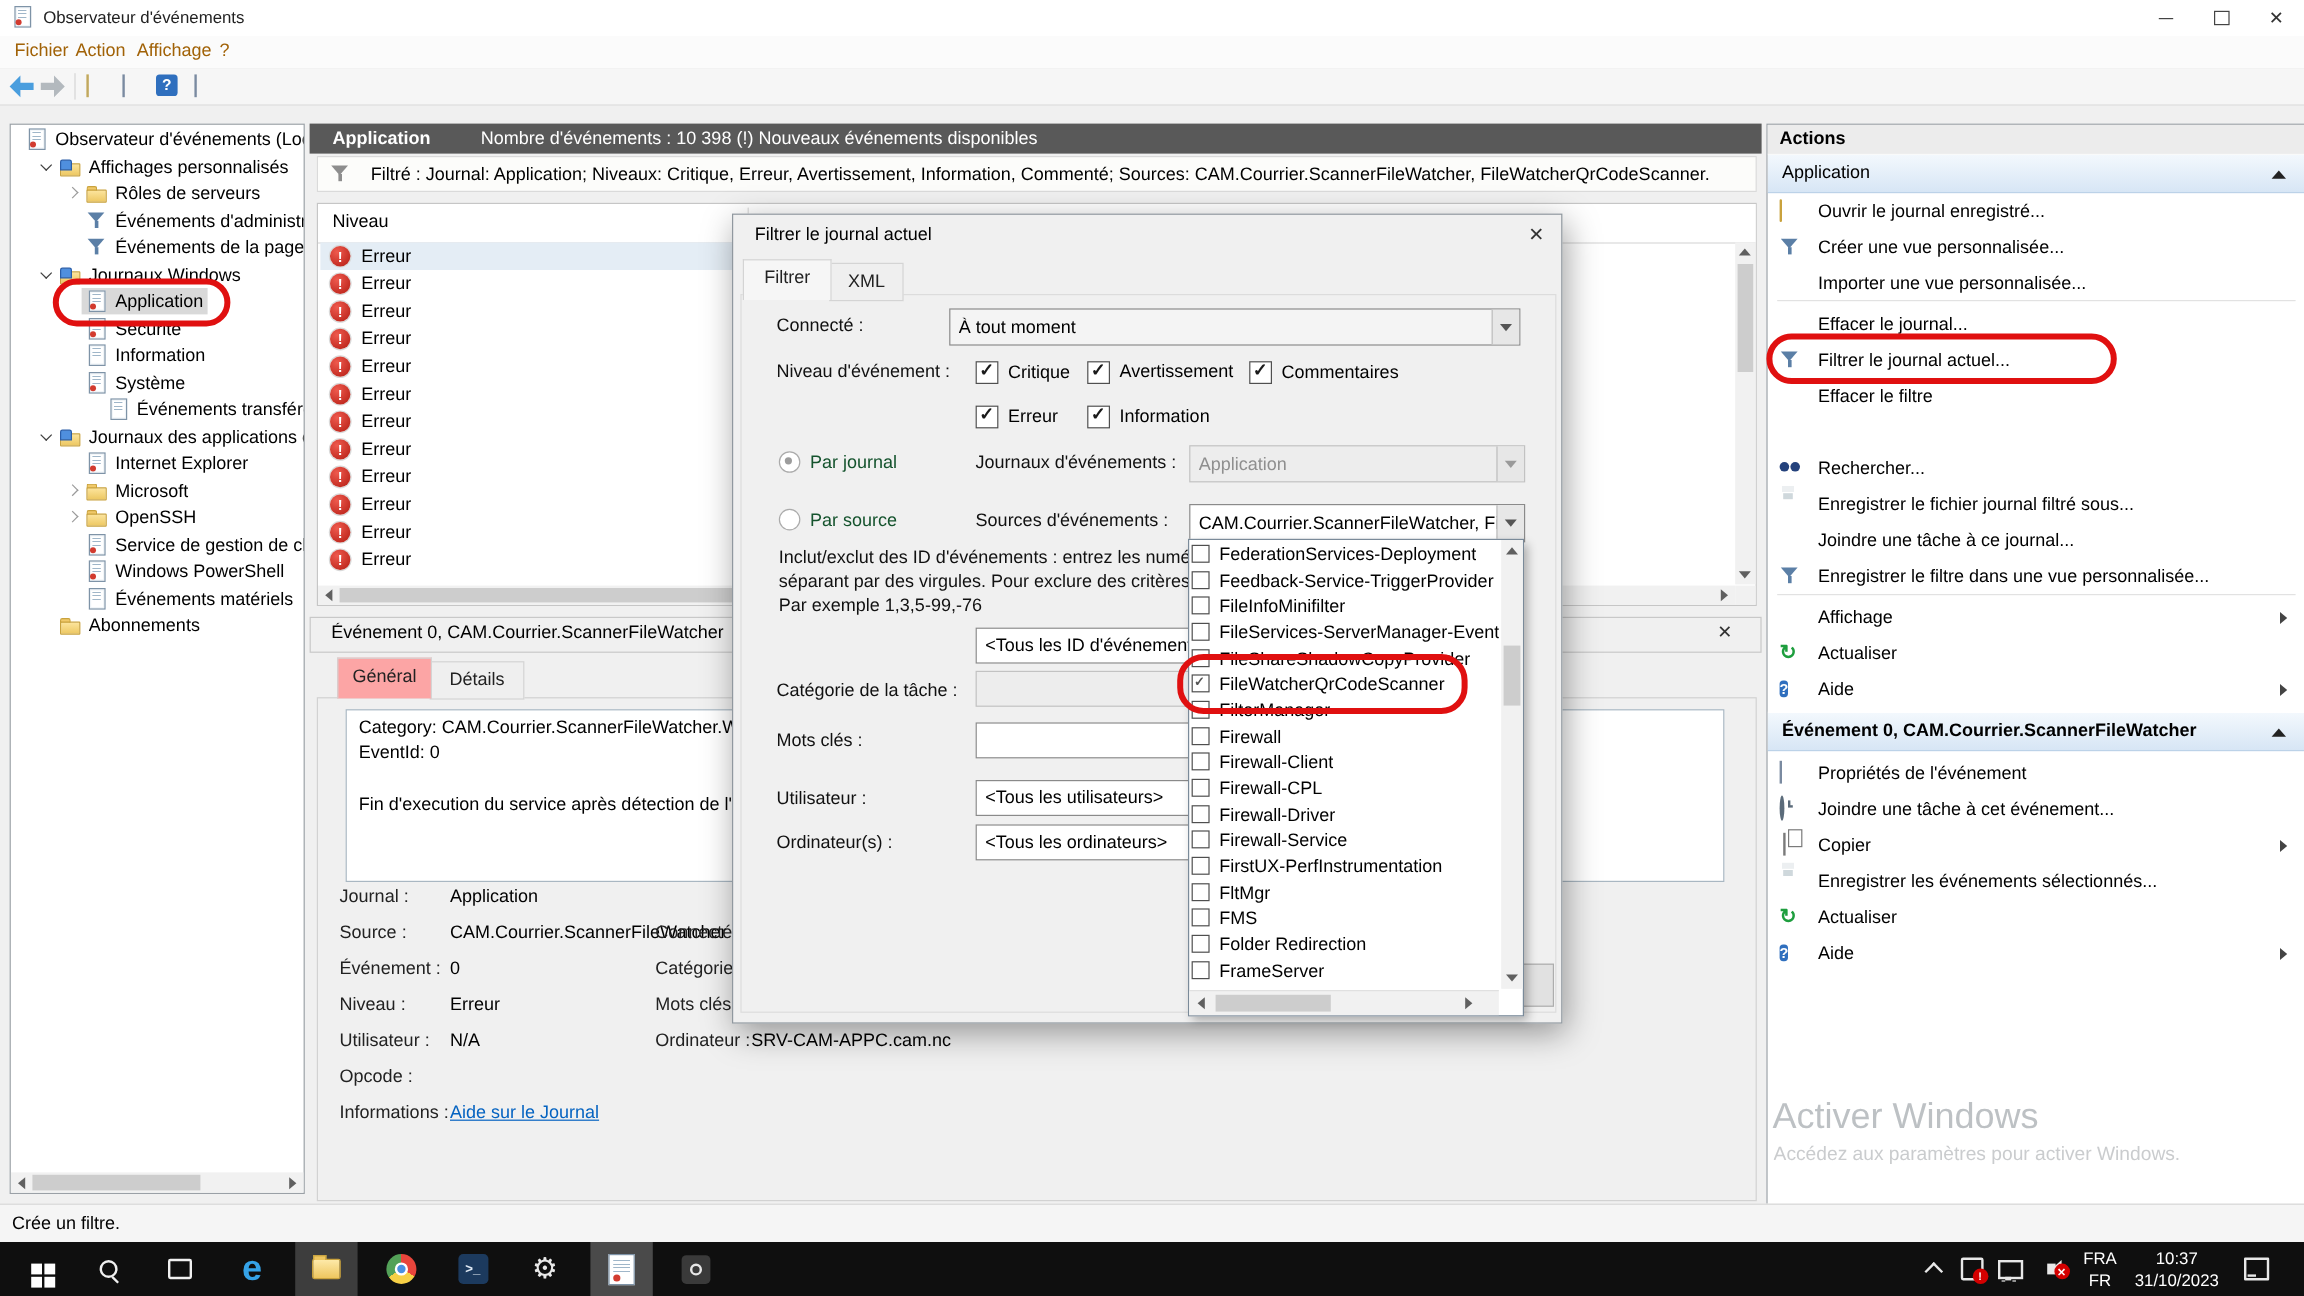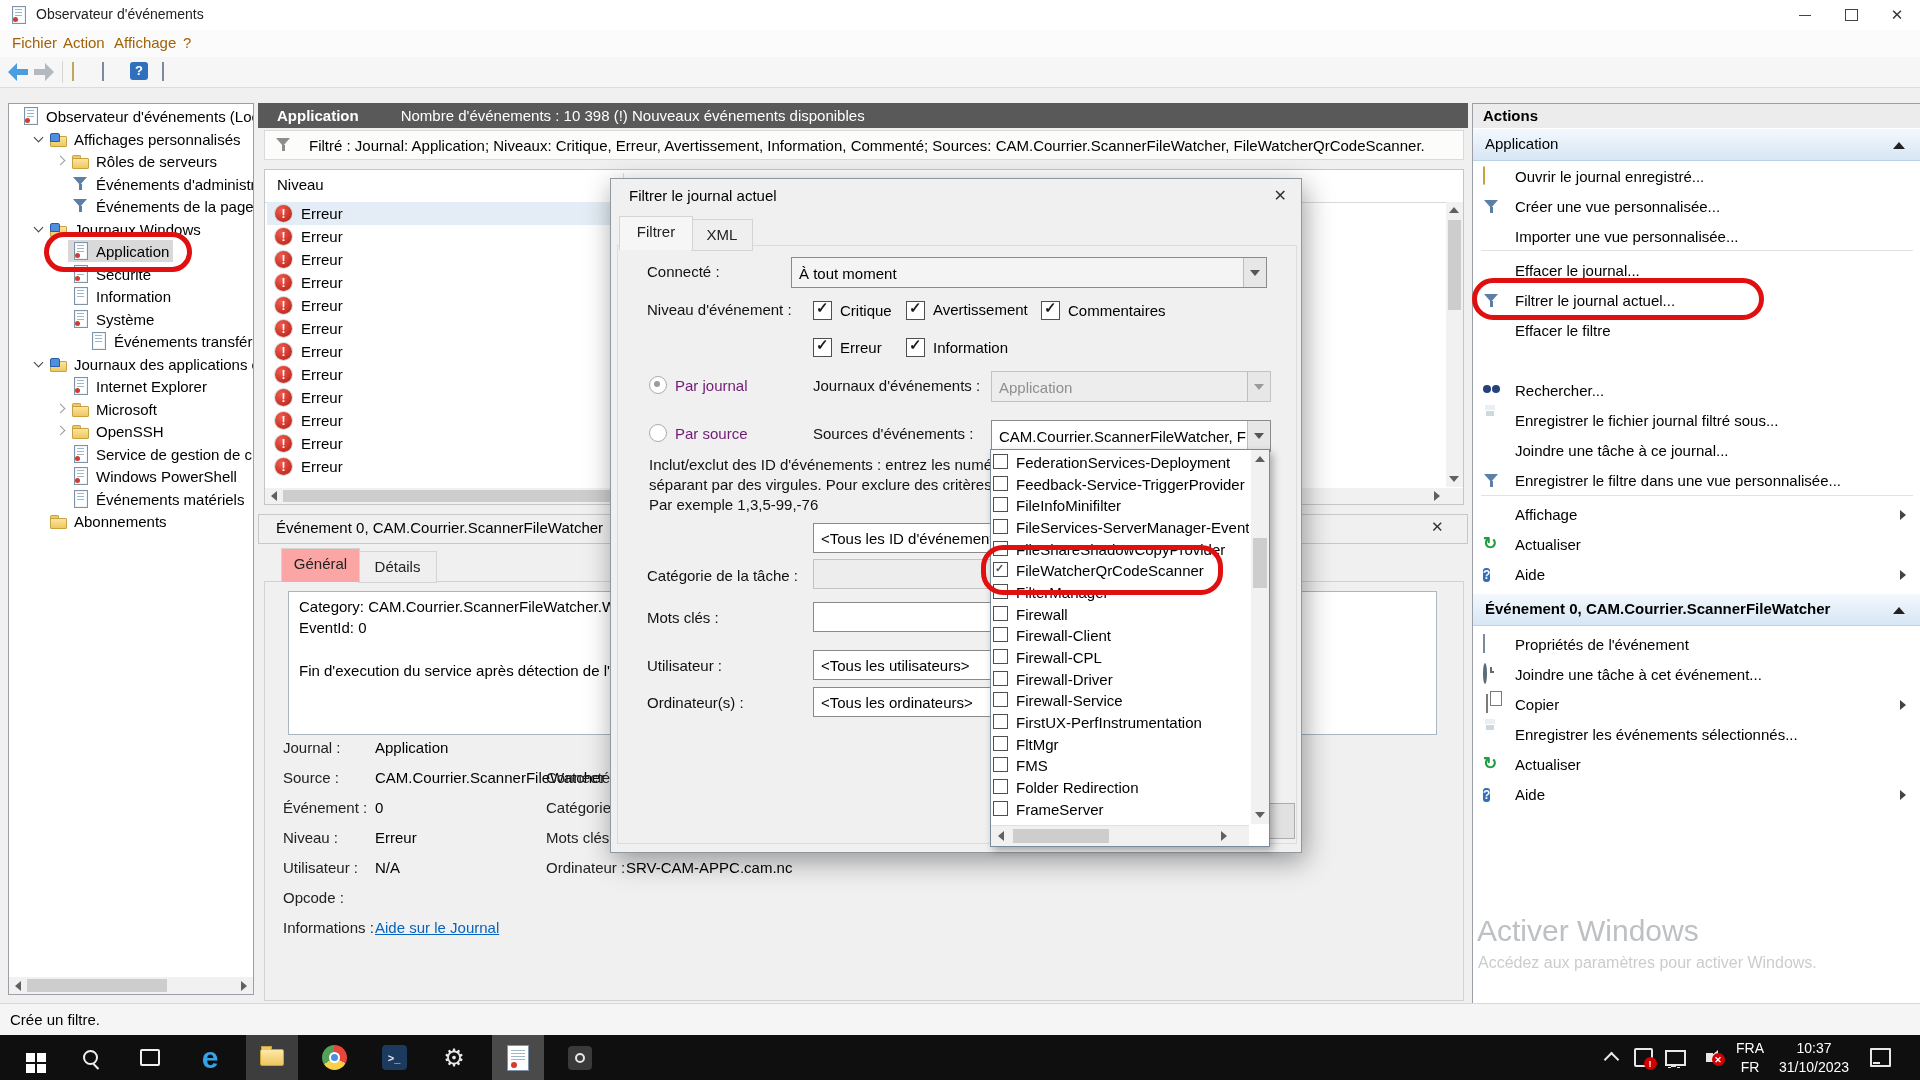--- a/index.html
+++ b/index.html
@@ -72,21 +72,21 @@
   .tab{position:absolute;height:30px;line-height:30px;text-align:center;font-size:15px;border:1px solid #d4d4d4;background:#efefef;color:#222}
   .tab.active{background:#fca5a5;height:33px;z-index:2;border-bottom:none}
   .fldl{position:absolute;font-size:15px;color:#222}
   .fldv{position:absolute;font-size:15px;color:#000}
   .link{color:#0563c1;text-decoration:underline}
 
   
   .dialog{left:610px;top:178px;width:690px;height:673px;background:#f0f0f0;border:1px solid #90989f;
     box-shadow:3px 8px 26px rgba(0,0,0,.38);z-index:50}
   .dlabel{position:absolute;font-size:15px;color:#111}
-  .dlabel.dis{color:#701a75}
+  .dlabel.dis{color:#14532d}
   .inp{position:absolute;background:#fff;border:1px solid #8a8a8a;font-size:15px}
   .inp.dis{background:#ededed;border-color:#c2c2c2}
   .inp .ival{position:absolute;left:7px;top:50%;transform:translateY(-50%);white-space:nowrap;overflow:hidden;right:4px}
   .combo-arr{position:absolute;right:0;top:0;bottom:0;width:22px;background:#e7e7e7;border-left:1px solid #bdbdbd;display:flex;align-items:center;justify-content:center}
   .cbx{width:17px;height:17px;background:#fff;border:1px solid #4f4f4f;position:relative;flex:0 0 17px}
   .cbx.checked::after{content:"✓";position:absolute;left:2px;top:-3px;font-size:15px;font-weight:bold;color:#1a1a1a}
   .cbx.sm{width:13px;height:13px;flex:0 0 13px}
   .cbx.sm.checked::after{font-size:11px;left:1px;top:-1px;color:#555}
   .rad{width:16px;height:16px;border:1px solid #ababab;border-radius:50%;background:#fff;position:absolute}
   .rad.checked::after{content:"";position:absolute;left:4px;top:4px;width:6px;height:6px;border-radius:50%;background:#9c9c9c}

